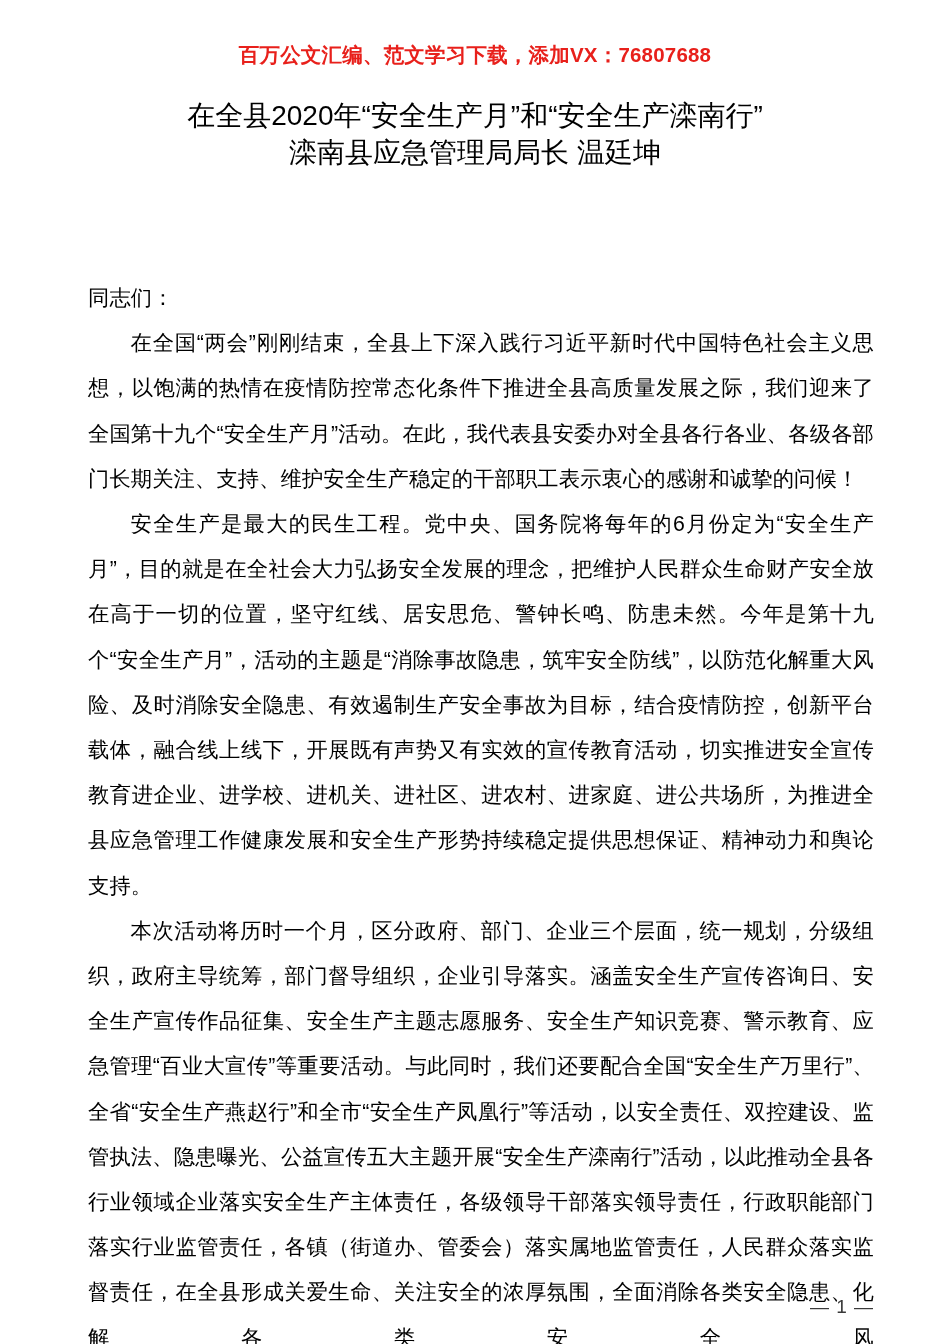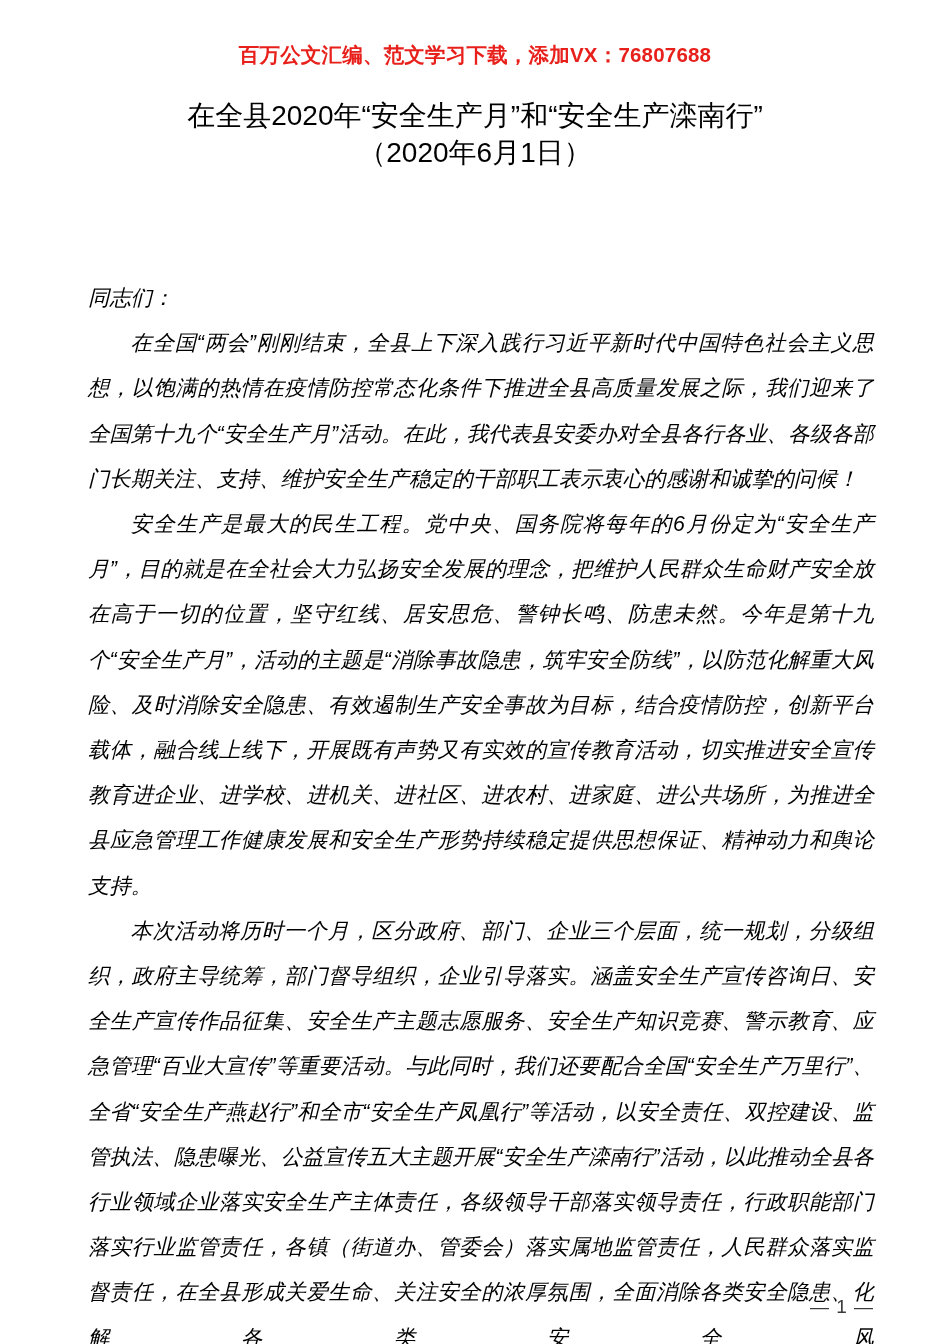--- a/index.html
+++ b/index.html
@@ -60,21 +60,20 @@
   }
   .para {
     font-size: 21.3px;
     line-height: 45.2px;
     text-align: justify;
     text-justify: inter-character;
     text-align-last: left;
     margin: 0;
     color: #000;
     letter-spacing: 0.1px;
-    font-style: italic;
   }
   .para.indent {
     text-indent: 2em;
   }
   .para.salutation {
     text-indent: 0;
   }
   .para.clipped {
     text-align-last: justify;
   }
@@ -95,21 +94,21 @@
 </style>
 </head>
 <body>
 
 <div class="page">
 
   <div class="promo-header">百万公文汇编、范文学习下载，添加VX：76807688</div>
 
   <div class="title-block">
     <div class="title-line">在全县2020年“安全生产月”和“安全生产滦南行”</div>
-    <div class="title-line">（2020年6月1日）</div>
+    <div class="title-line">滦南县应急管理局局长  温廷坤</div>
   </div>
 
   <div class="body-area">
     <p class="para salutation">同志们：</p>
     <p class="para indent">在全国“两会”刚刚结束，全县上下深入践行习近平新时代中国特色社会主义思想，以饱满的热情在疫情防控常态化条件下推进全县高质量发展之际，我们迎来了全国第十九个“安全生产月”活动。在此，我代表县安委办对全县各行各业、各级各部门长期关注、支持、维护安全生产稳定的干部职工表示衷心的感谢和诚挚的问候！</p>
     <p class="para indent">安全生产是最大的民生工程。党中央、国务院将每年的6月份定为“安全生产月”，目的就是在全社会大力弘扬安全发展的理念，把维护人民群众生命财产安全放在高于一切的位置，坚守红线、居安思危、警钟长鸣、防患未然。今年是第十九个“安全生产月”，活动的主题是“消除事故隐患，筑牢安全防线”，以防范化解重大风险、及时消除安全隐患、有效遏制生产安全事故为目标，结合疫情防控，创新平台载体，融合线上线下，开展既有声势又有实效的宣传教育活动，切实推进安全宣传教育进企业、进学校、进机关、进社区、进农村、进家庭、进公共场所，为推进全县应急管理工作健康发展和安全生产形势持续稳定提供思想保证、精神动力和舆论支持。</p>
     <p class="para indent clipped">本次活动将历时一个月，区分政府、部门、企业三个层面，统一规划，分级组织，政府主导统筹，部门督导组织，企业引导落实。涵盖安全生产宣传咨询日、安全生产宣传作品征集、安全生产主题志愿服务、安全生产知识竞赛、警示教育、应急管理“百业大宣传”等重要活动。与此同时，我们还要配合全国“安全生产万里行”、全省“安全生产燕赵行”和全市“安全生产凤凰行”等活动，以安全责任、双控建设、监管执法、隐患曝光、公益宣传五大主题开展“安全生产滦南行”活动，以此推动全县各行业领域企业落实安全生产主体责任，各级领导干部落实领导责任，行政职能部门落实行业监管责任，各镇（街道办、管委会）落实属地监管责任，人民群众落实监督责任，在全县形成关爱生命、关注安全的浓厚氛围，全面消除各类安全隐患、化解各类安全风</p>
   </div>
 
   <div class="footer">— 1 —</div>

